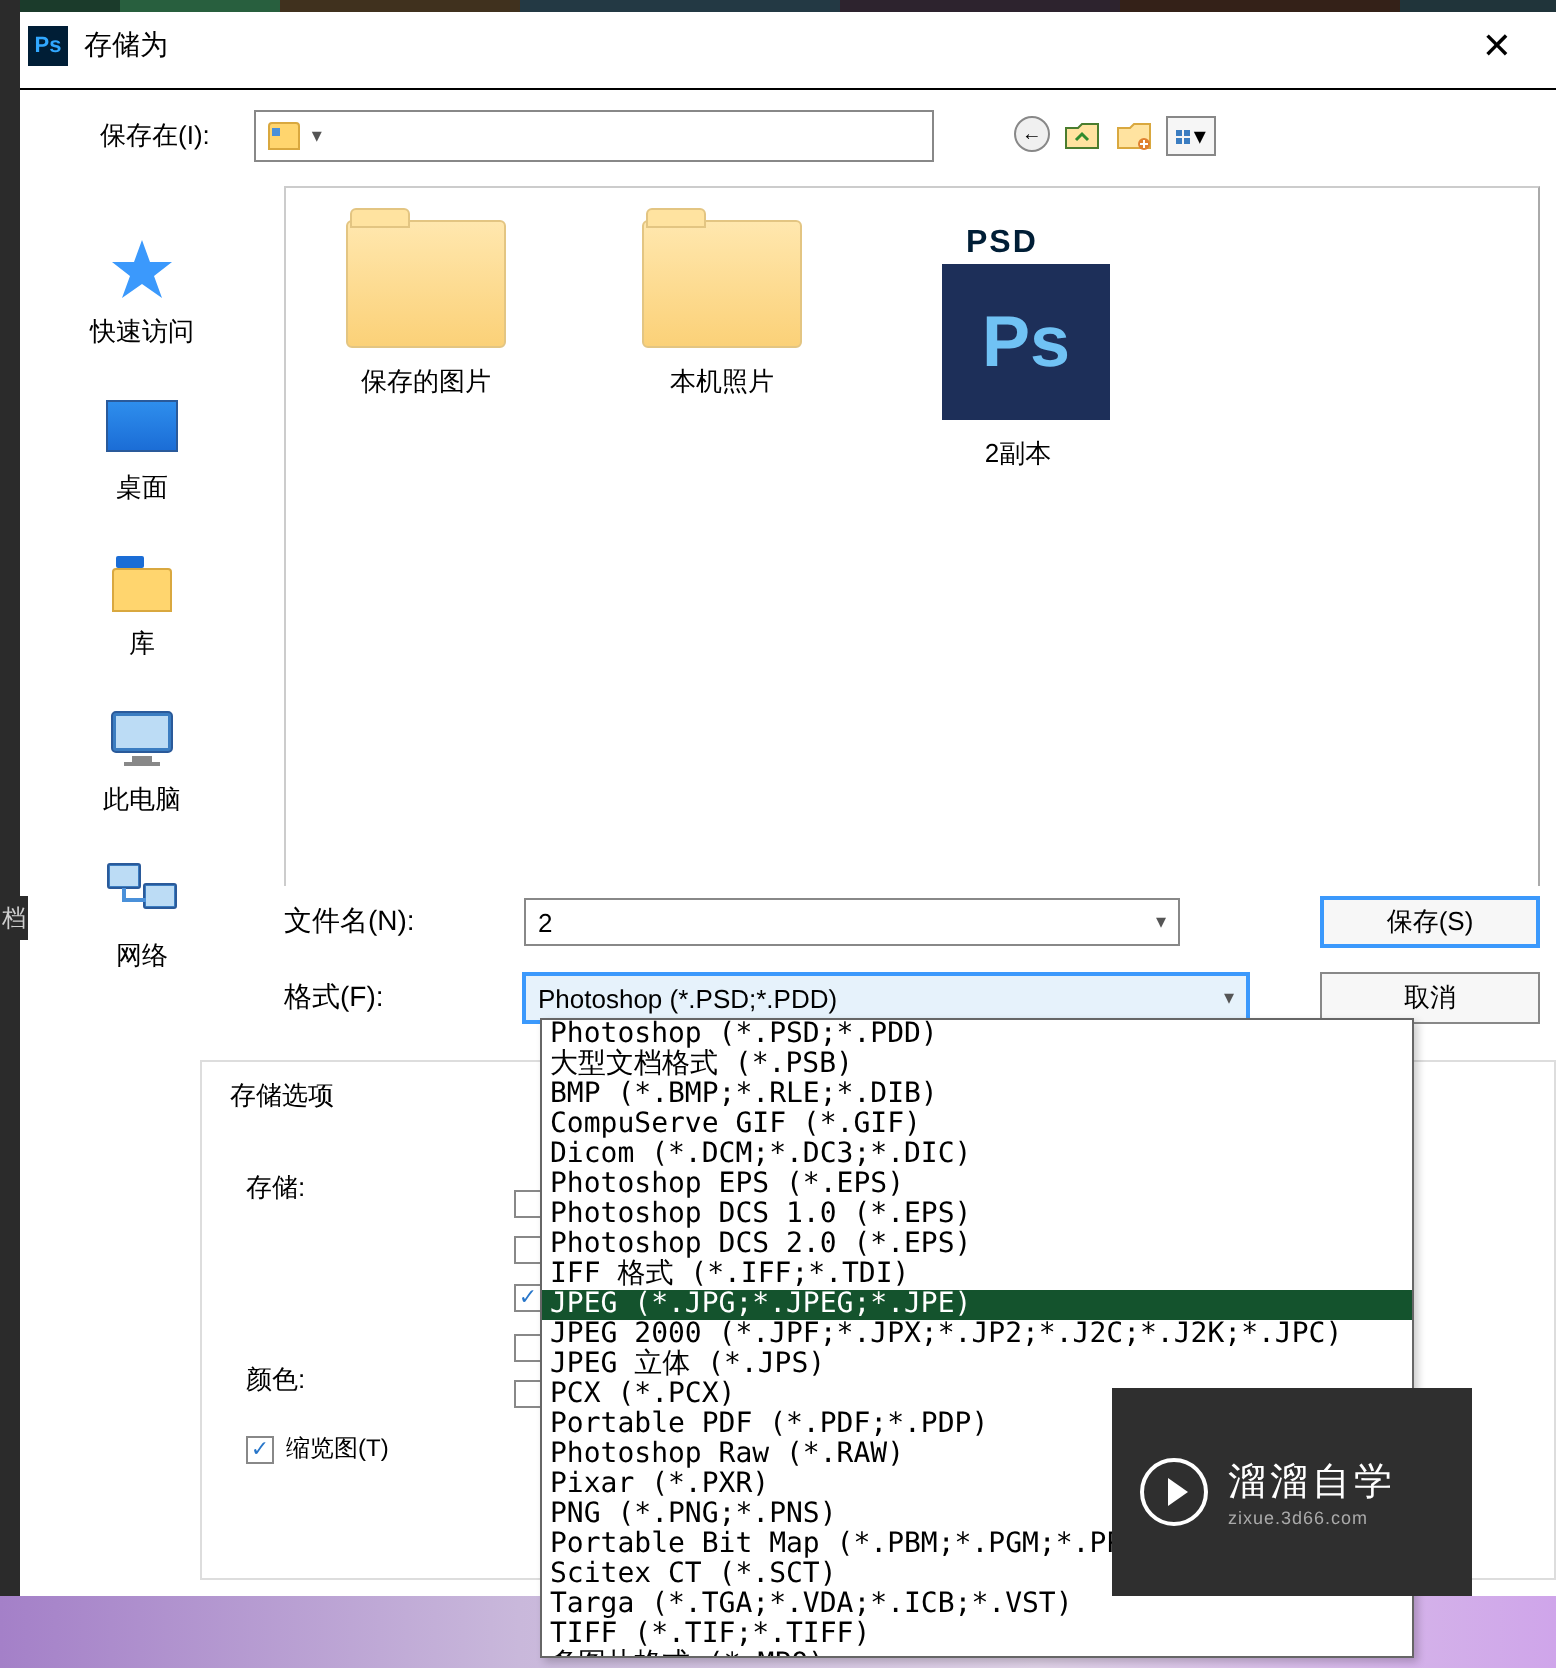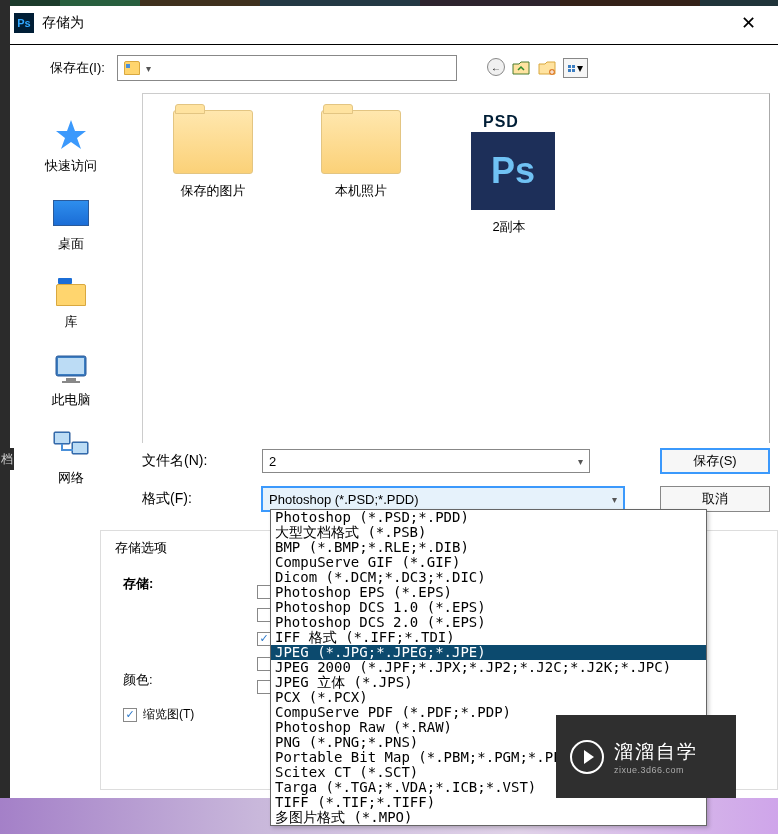--- a/index.html
+++ b/index.html
@@ -2,21 +2,21 @@
 <html><head>
   <meta charset="utf-8">
   <style>
     * { margin: 0; padding: 0; box-sizing: border-box; font-family: "Microsoft YaHei", SimSun, sans-serif; font-size: 12px; }
     body { width: 778px; height: 834px; background: #fff; position: relative; overflow: hidden; }
     .titlebar { height: 45px; background: #fff; display: flex; align-items: center; padding: 0 14px; border-bottom: 1px solid #000; border-top: 1px solid #ddd; }
     .titlebar .ps-icon { width: 20px; height: 20px; background: #001e36; display: flex; align-items: center; justify-content: center; margin-right: 8px; }
     .titlebar .ps-icon span { color: #31a8ff; font-weight: bold; font-size: 11px; }
     .titlebar-title { font-size: 14px; }
     .titlebar-close { margin-left: auto; font-size: 18px; padding: 4px 8px; }
-    .toolbar-row { display: flex; align-items: center; padding: 10px 50px 12px 50px; gap: 12px; }
+    .toolbar-row { display: flex; align-items: center; padding: 10px 50px 12px 50px; gap: 22px; }
     .toolbar-label { font-size: 13px; }
     .location-combo { width: 340px; height: 26px; border: 1px solid #888; display: flex; align-items: center; padding: 0 6px; background: #fff; }
     .location-combo .folder-icon-small { width: 16px; height: 14px; background: #ffd56e; border: 1px solid #d9a83f; border-radius: 2px 2px 0 0; margin-right: 6px; position: relative; }
     .location-combo .folder-icon-small::before { content: ''; position: absolute; left: 1px; top: 2px; width: 4px; height: 4px; background: #4a90d9; }
     .location-combo-text { flex: 1; font-size: 13px; }
     .chevron-combo { color: #555; font-size: 10px; }
     .dialog-body { display: flex; height: calc(100% - 80px); }
     .nav-icons { display: flex; gap: 6px; margin-left: 18px; }
     .nav-icon-btn { width: 20px; height: 20px; display: flex; align-items: center; justify-content: center; font-size: 13px; }
     .nav-circle { width: 18px; height: 18px; border-radius: 50%; border: 1px solid #888; display: flex; align-items: center; justify-content: center; font-size: 10px; background: #f0f0f0; }
@@ -49,32 +49,32 @@
     .input-row { display: flex; align-items: center; gap: 12px; margin-bottom: 12px; }
     .input-label { width: 108px; font-size: 14px; text-align: left; }
     .text-input-wrap { flex: 1; height: 24px; border: 1px solid #888; background: #fff; display: flex; align-items: center; padding: 0 6px; margin-right: 24px; }
     .text-input-wrap.highlight { border: 1px solid #3b99fc; box-shadow: 0 0 0 1px #3b99fc; background: #e6f2fb; }
     .text-input-wrap .value { flex: 1; font-size: 13px; }
     .text-input-wrap .chev { font-size: 10px; color: #555; }
     .action-btn { width: 110px; height: 26px; border: 1px solid #888; background: #f7f7f7; font-size: 13px; display: flex; align-items: center; justify-content: center; }
     .action-btn.primary { border: 2px solid #3b99fc; margin-left: 34px; }
     .dropdown-list { position: absolute; top: 509px; left: 270px; width: 437px; max-height: 320px; overflow-y: auto; background: #fff; border: 1px solid #666; z-index: 10; box-shadow: 2px 2px 4px rgba(0,0,0,.2); }
     .dropdown-item { padding: 0 4px; font-family: "MS Gothic","SimSun",monospace; font-size: 14px; line-height: 15px; white-space: nowrap; }
-    .dropdown-item.selected { background: #0c4a6e; color: #fff; }
+    .dropdown-item.selected { background: #14532d; color: #fff; }
     .options-panel { position: absolute; left: 100px; right: 0; top: 530px; border: 1px solid #ddd; padding: 8px 14px 16px; background: #fff; height: 260px; }
     .options-panel .group-title { font-size: 13px; margin-bottom: 6px; }
     .options-panel .subtitle { font-size: 13px; padding-left: 8px; }
     .options-panel .check-row { display: flex; align-items: center; gap: 6px; padding: 4px 0 4px 142px; }
     .checkbox { width: 14px; height: 14px; border: 1px solid #888; display: flex; align-items: center; justify-content: center; font-size: 11px; color: #2876c9; }
     .checkbox.checked::after { content: '✓'; }
     .thumb-row { display: flex; align-items: center; gap: 6px; padding-top: 8px; }
     .bottom-bar { position: absolute; bottom: 0; left: 0; right: 0; height: 36px; background: linear-gradient(90deg,#a480c8,#c9b8db,#e0d2e8,#cfa5ea); }
     .bottom-edge-dark { position: absolute; left: 0; top: 0; bottom: 36px; width: 10px; background: #2b2b2b; }
     .bg-dark-top { position: absolute; top: 0; left: 0; right: 0; height: 6px; background: repeating-linear-gradient(90deg,#1b3b2b 0 60px,#285f3e 60px 140px,#40311e 140px 260px,#233944 260px 420px,#2d232e 420px 560px,#342118 560px 700px,#20343a 700px 778px); }
-    .watermark { position: absolute; right: 42px; bottom: 36px; width: 180px; height: 83px; background: #2f2f2f; display: flex; align-items: center; gap: 10px; padding: 0 14px; z-index: 30; }
+    .watermark { position: absolute; right: 42px; bottom: 36px; width: 180px; height: 104px; background: #2f2f2f; display: flex; align-items: center; gap: 10px; padding: 0 14px; z-index: 30; }
     .watermark .play { width: 34px; height: 34px; border: 2px solid #fff; border-radius: 50%; display: flex; align-items: center; justify-content: center; }
     .watermark .play::after { content: ''; width: 0; height: 0; border-left: 10px solid #fff; border-top: 7px solid transparent; border-bottom: 7px solid transparent; margin-left: 3px; }
     .watermark .wm-text { color: #fff; display: flex; flex-direction: column; }
     .watermark .wm-text .big { font-size: 19px; letter-spacing: 2px; }
     .watermark .wm-text .small { font-size: 9px; color: #aaa; letter-spacing: 0.5px; }
     .edge-label { position: absolute; left: 0; top: 448px; width: 14px; color: #cfcfcf; font-size: 12px; writing-mode: horizontal-tb; text-align: center; background:#2b2b2b; height: 22px; line-height:22px;}
   </style>
 </head>
 <body>
 
@@ -219,21 +219,21 @@
       <div class="chev">▾</div>
     </div>
     <div class="action-btn">取消</div>
   </div>
 </div>
 
 <div class="options-panel">
   <div class="group-title">存储选项</div>
   <div style="display:flex;gap:60px;">
     <div style="width:110px;">
-      <div class="subtitle" style="margin-top:12px;font-weight:bold;">存储:</div>
+      <div class="subtitle" style="margin-top:22px;">存储:</div>
       <div class="subtitle" style="margin-top:78px;">颜色:</div>
     </div>
   </div>
   <div class="check-row" style="margin-top:-110px;">
     <div class="checkbox"></div>
     <span>作</span>
   </div>
   <div class="check-row">
     <div class="checkbox"></div>
     <span>Al</span>
@@ -263,22 +263,23 @@
     <div class="dropdown-item">CompuServe GIF (*.GIF)</div>
     <div class="dropdown-item">Dicom (*.DCM;*.DC3;*.DIC)</div>
     <div class="dropdown-item">Photoshop EPS (*.EPS)</div>
     <div class="dropdown-item">Photoshop DCS 1.0 (*.EPS)</div>
     <div class="dropdown-item">Photoshop DCS 2.0 (*.EPS)</div>
     <div class="dropdown-item">IFF 格式 (*.IFF;*.TDI)</div>
     <div class="dropdown-item selected">JPEG (*.JPG;*.JPEG;*.JPE)</div>
     <div class="dropdown-item">JPEG 2000 (*.JPF;*.JPX;*.JP2;*.J2C;*.J2K;*.JPC)</div>
     <div class="dropdown-item">JPEG 立体 (*.JPS)</div>
     <div class="dropdown-item">PCX (*.PCX)</div>
-    <div class="dropdown-item">CompuServe PDF (*.PDF;*.PDP)</div>
+    <div class="dropdown-item">Portable PDF (*.PDF;*.PDP)</div>
     <div class="dropdown-item">Photoshop Raw (*.RAW)</div>
+    <div class="dropdown-item">Pixar (*.PXR)</div>
     <div class="dropdown-item">PNG (*.PNG;*.PNS)</div>
     <div class="dropdown-item">Portable Bit Map (*.PBM;*.PGM;*.PPM</div>
     <div class="dropdown-item">Scitex CT (*.SCT)</div>
     <div class="dropdown-item">Targa (*.TGA;*.VDA;*.ICB;*.VST)</div>
     <div class="dropdown-item">TIFF (*.TIF;*.TIFF)</div>
     <div class="dropdown-item">多图片格式 (*.MPO)</div>
   </div>
 
 <div class="watermark">
   <div class="play"></div>

